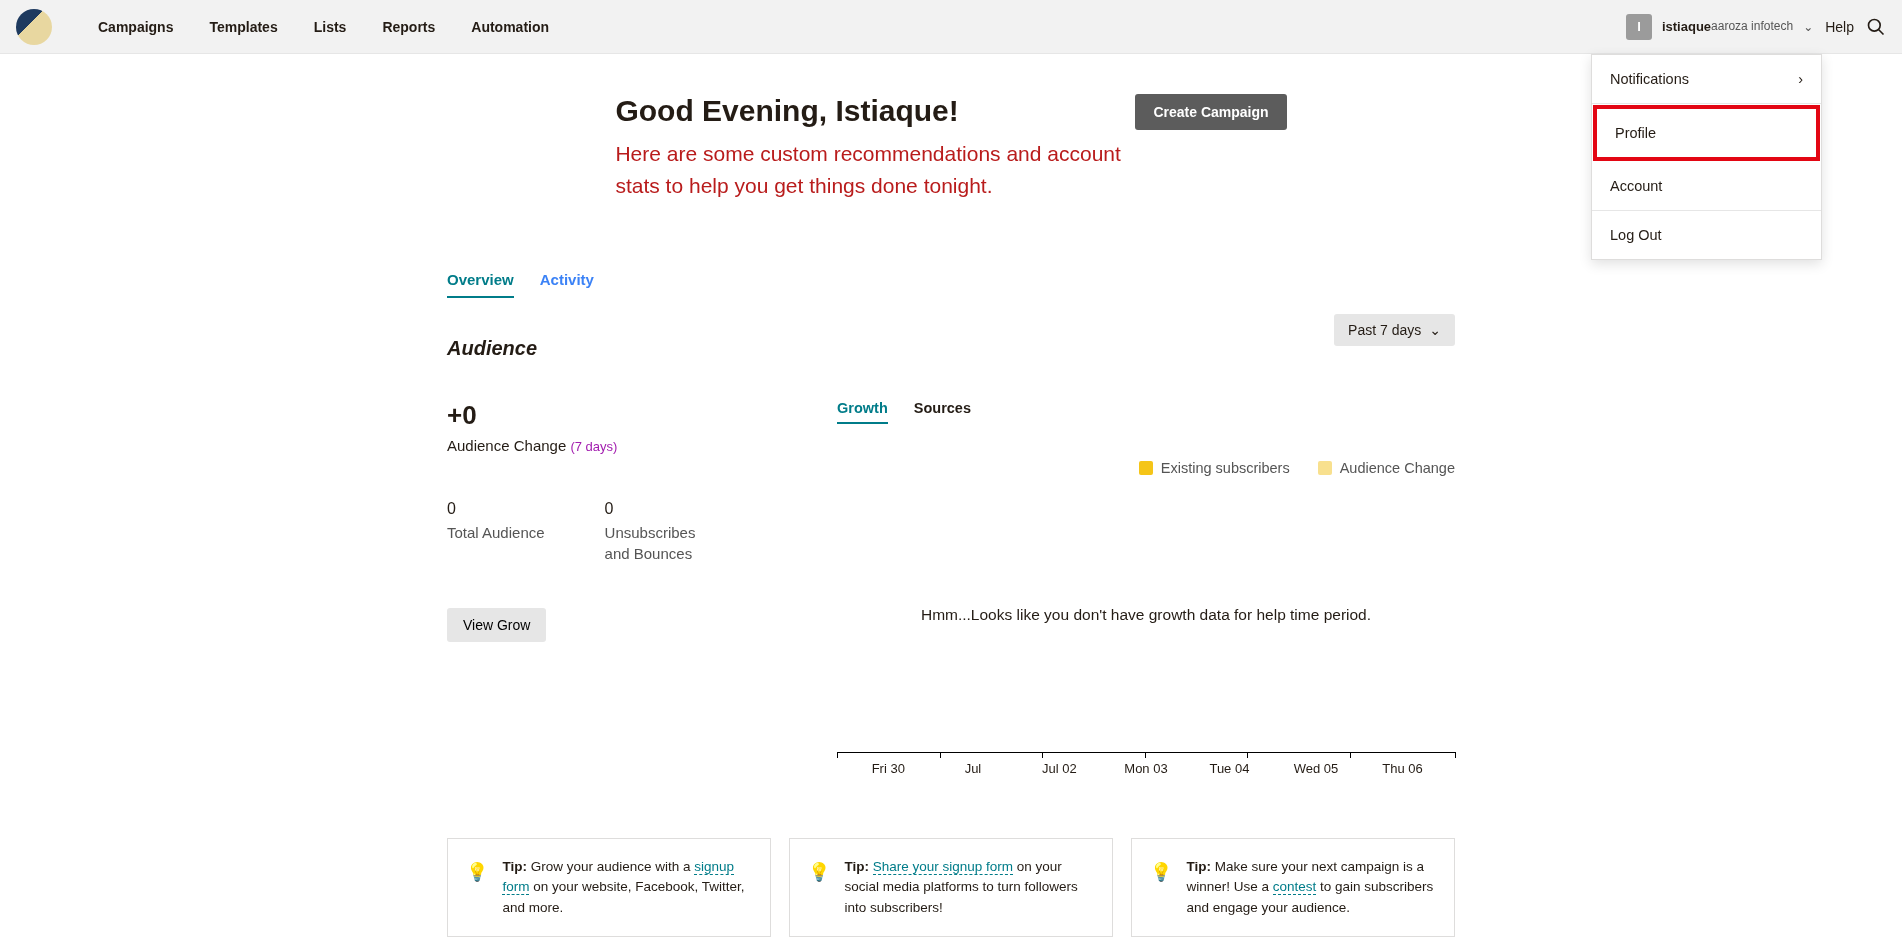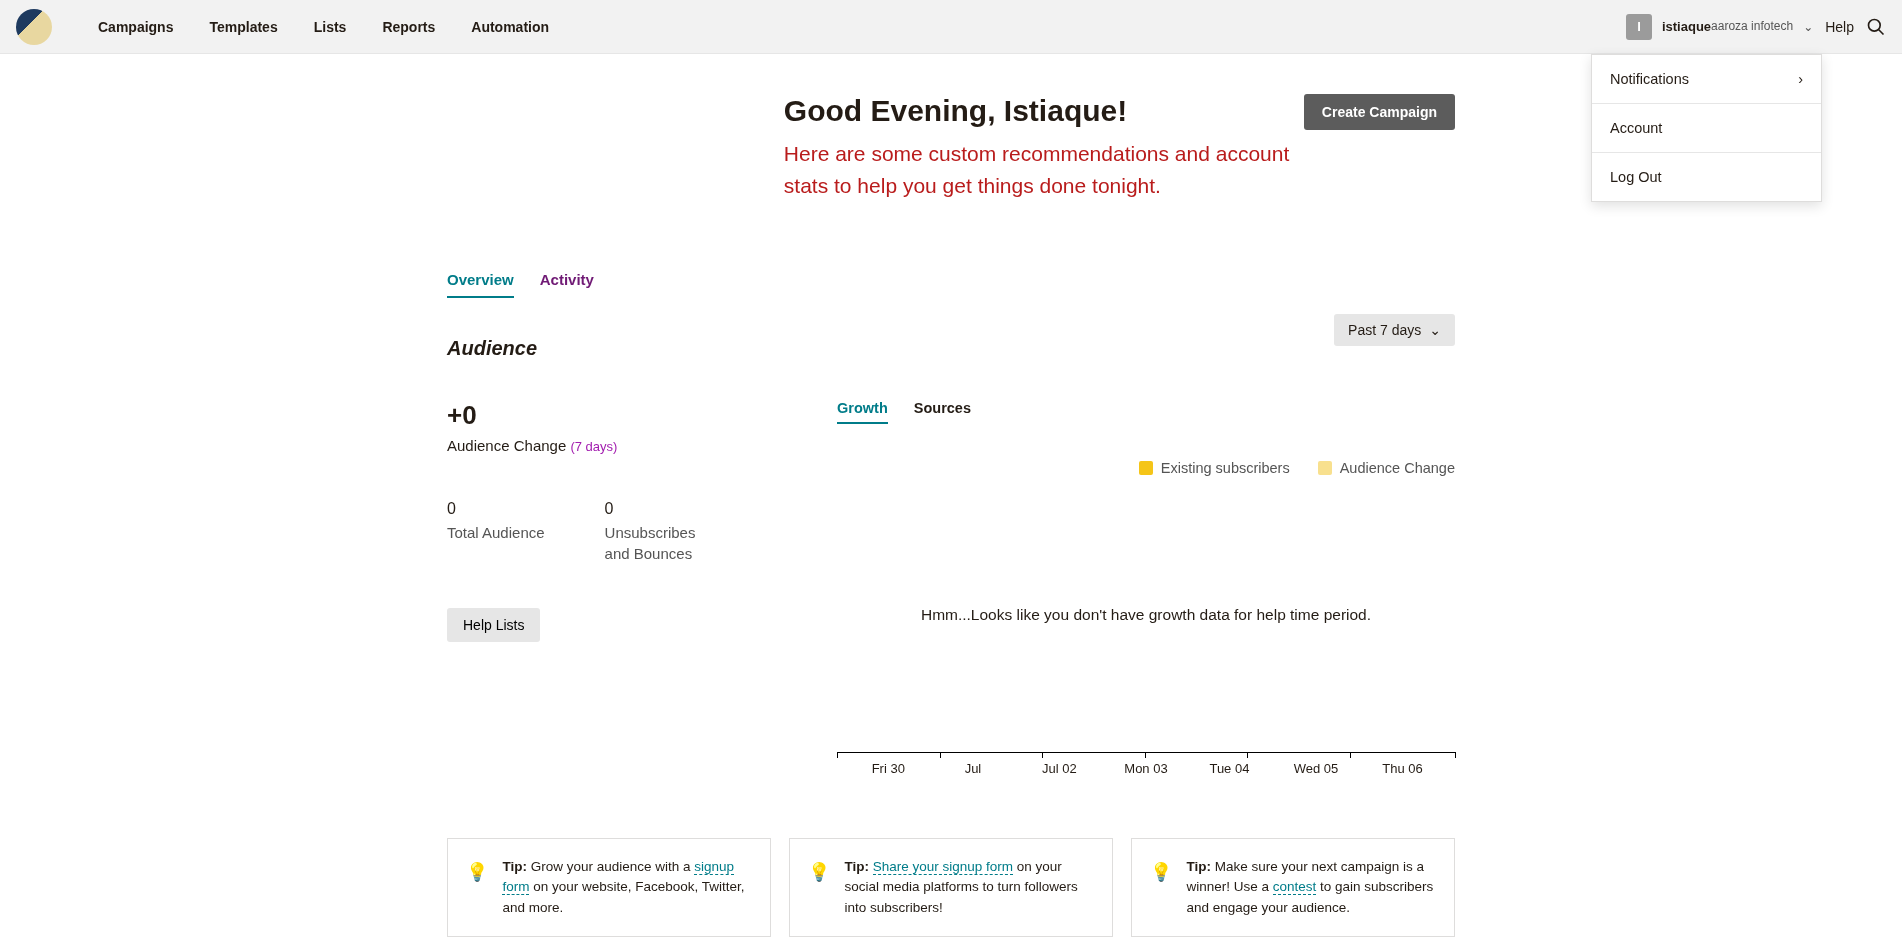--- a/index.html
+++ b/index.html
@@ -19,27 +19,27 @@
 .help-link { font-weight: 500; color: #241c15; cursor: pointer; }
 .search-icon { width: 20px; height: 20px; cursor: pointer; }
 
 .dropdown { position: absolute; top: 54px; right: 80px; width: 231px; background: #fff; border: 1px solid #dedddc; box-shadow: 0 4px 12px rgba(0,0,0,.12); z-index: 10; }
 .dropdown-item { padding: 16px 18px; font-size: 14.5px; color: #241c15; cursor: pointer; display: flex; align-items: center; justify-content: space-between; border-bottom: 1px solid #e6e6e6; }
 .dropdown-item:last-child { border-bottom: none; }
 .dropdown-item.highlighted { border: 4px solid #e30613; margin: 1px; }
 
 .container { max-width: 1032px; margin: 40px auto 0; padding: 0 12px; }
 
-.greeting-row { display: flex; justify-content: flex-end; align-items: flex-start; }
+.greeting-row { display: flex; justify-content: center; align-items: flex-start; }
 .greeting h1 { font-size: 30px; font-weight: 700; margin-bottom: 10px; }
 .greeting p { font-size: 21px; color: #b91c1c; max-width: 520px; line-height: 1.5; }
 .create-btn { background: #5c5c5c; color: #fff; padding: 10px 18px; font-size: 14px; border: none; cursor: pointer; border-radius: 3px; font-weight: 600; }
 
 .tabs-main { display: flex; gap: 26px; margin-top: 70px; border-bottom: 1px solid transparent; }
-.tab-main { padding-bottom: 8px; font-size: 15px; font-weight: 600; color: #701a75; cursor: pointer; }
+.tab-main { padding-bottom: 8px; font-size: 15px; font-weight: 600; color: #3b82f6; cursor: pointer; }
 .tab-main.active { color: #007c89; border-bottom: 2px solid #007c89; }
 
 .section-title { font-size: 20px; font-style: italic; font-weight: 700; margin-top: 38px; }
 .section-header { display: flex; justify-content: space-between; align-items: center; }
 .range-btn { background: #e6e6e6; border: none; padding: 8px 14px; font-size: 14px; color: #241c15; cursor: pointer; border-radius: 3px; display: flex; align-items: center; gap: 8px; font-weight: 500; }
 
 .audience-block { display: flex; margin-top: 40px; gap: 80px; }
 .audience-left { flex: 0 0 310px; }
 .big-num { font-size: 26px; font-weight: 700; }
 .aud-label { margin-top: 6px; font-size: 15px; color: #241c15; }
@@ -97,20 +97,23 @@
         <line x1="21" y1="21" x2="15" y2="15"></line>
       </svg>
   </div>
 </div>
 
 <div class="dropdown">
   <div class="dropdown-item">
     <span>Notifications</span>
     <span>›</span>
   </div>
+  <div class="dropdown-item highlighted">
+    <span>Profile</span>
+  </div>
   <div class="dropdown-item">
     <span>Account</span>
   </div>
   <div class="dropdown-item">
     <span>Log Out</span>
   </div>
 </div>
 
 <div class="container">
 
@@ -145,21 +148,21 @@
       <div class="stats-row">
         <div>
           <div class="stat-num">0</div>
           <div class="stat-label">Total Audience</div>
         </div>
         <div>
           <div class="stat-num">0</div>
           <div class="stat-label">Unsubscribes and Bounces</div>
         </div>
       </div>
-      <button class="view-lists-btn">Help Lists</button>
+      <button class="view-lists-btn">View Grow</button>
     </div>
 
     <div class="audience-right">
       <div class="sub-tabs">
         <div class="sub-tab active">Growth</div>
         <div class="sub-tab">Sources</div>
       </div>
       <div class="legend">
         <div class="legend-item">
           <span class="legend-sw sw-yellow"></span>

